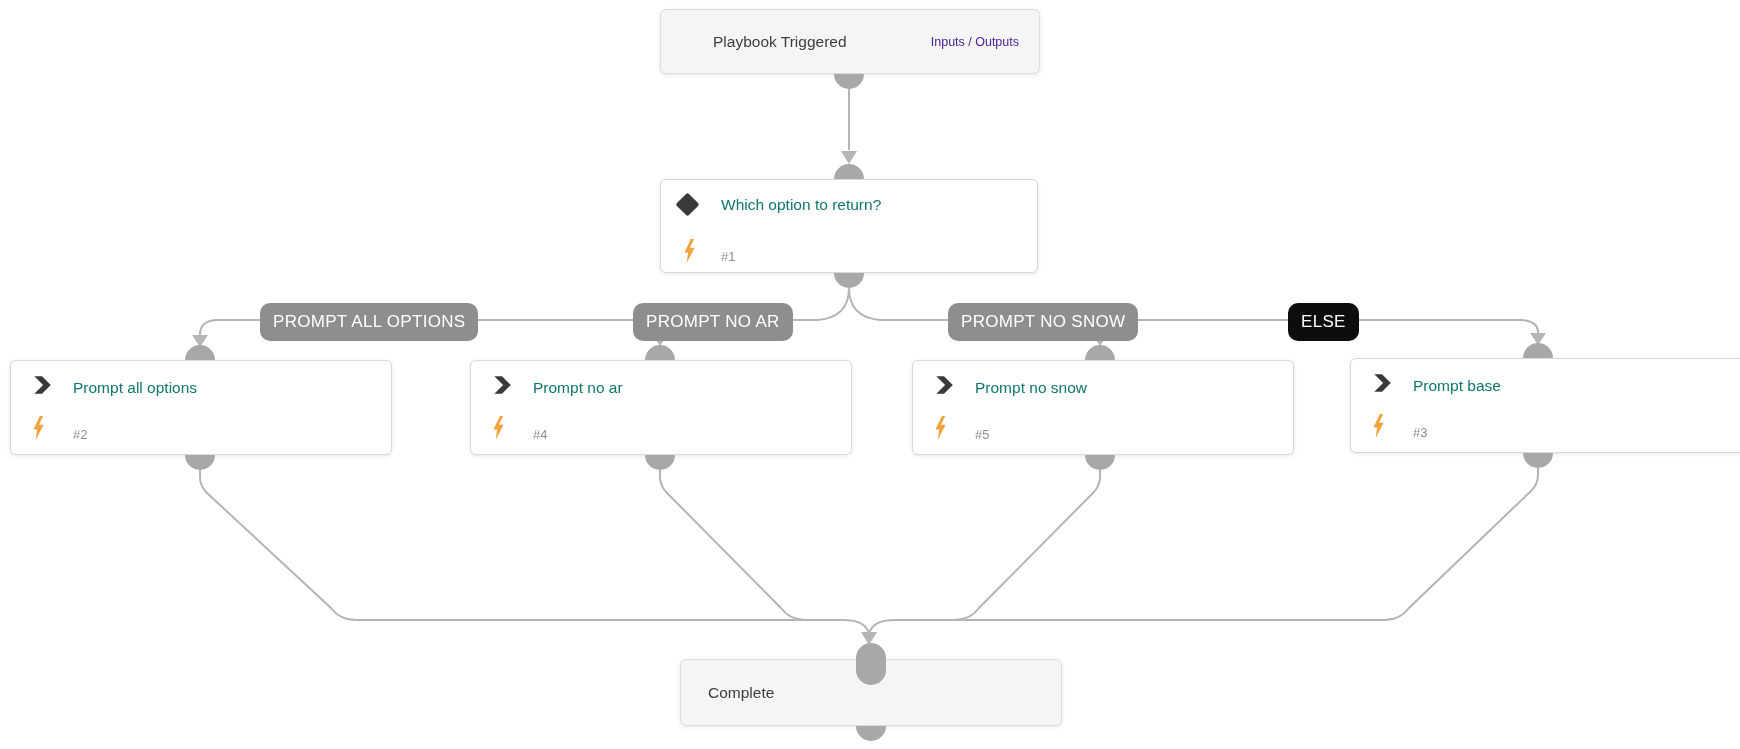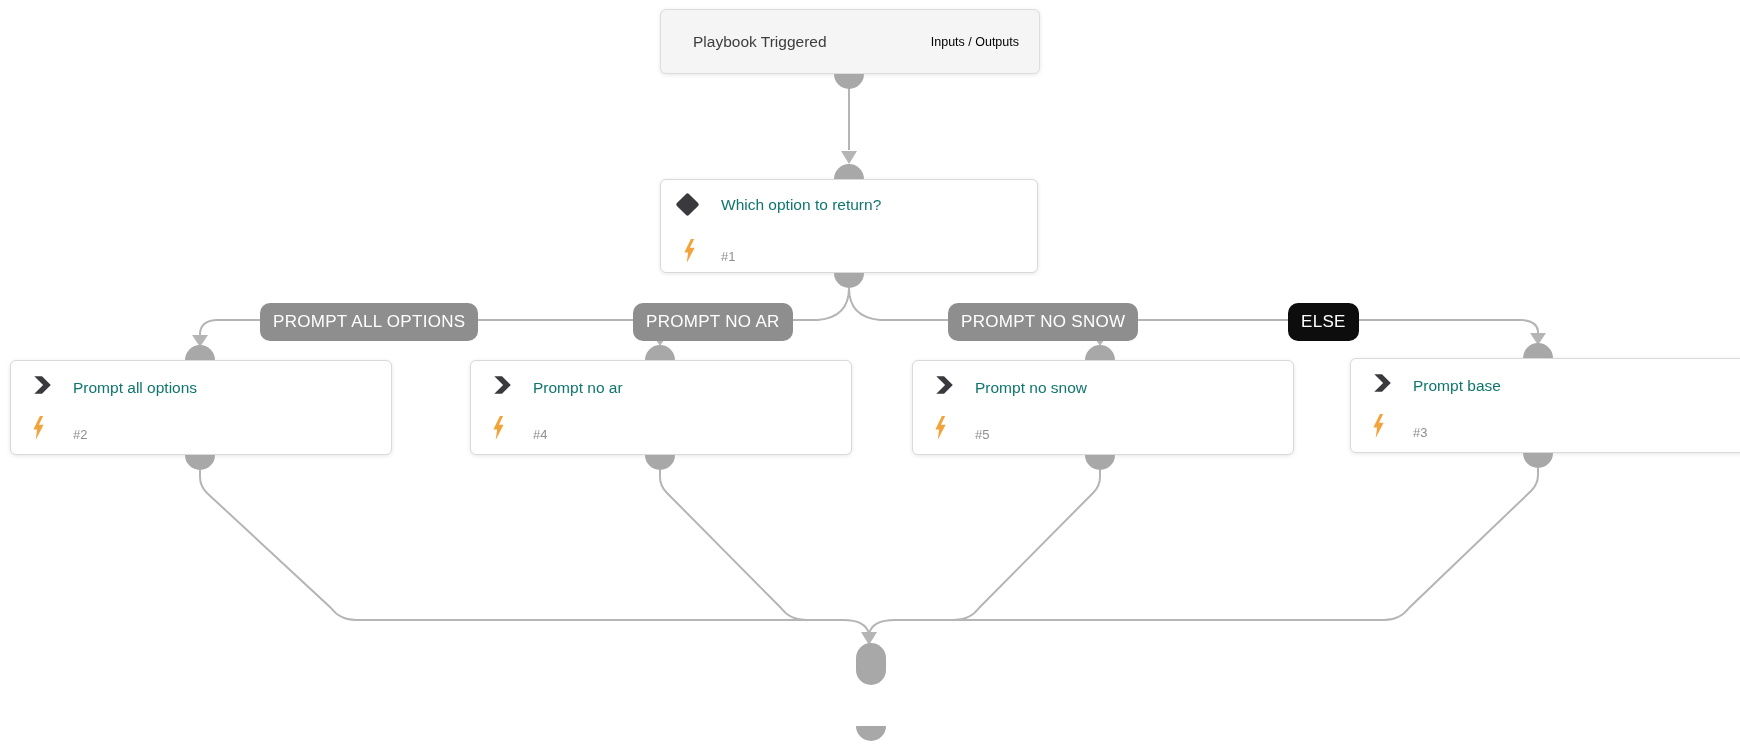--- a/index.html
+++ b/index.html
@@ -8,21 +8,21 @@
     font-family:"Liberation Sans","DejaVu Sans",sans-serif;
   }
   svg.edges{position:absolute;left:0;top:0;z-index:1;}
   .node{
     position:absolute;background:#ffffff;border:1px solid #d9d9d9;border-radius:6px;
     box-shadow:0 1px 4px rgba(0,0,0,0.10);z-index:2;box-sizing:border-box;
   }
   .node.gray{background:#f4f5f4;border-color:#dddddd;display:flex;align-items:center;}
   .node-title{font-size:15.5px;color:#3d3d3d;}
   .gray .node-title{padding-left:32px;}
-  .right-label{margin-left:auto;padding-right:20px;font-size:12.5px;color:#000000;}
+  .right-label{margin-left:auto;padding-right:20px;font-size:12.5px;color:#4c1d95;}
   .row-title{position:absolute;left:62px;top:18px;font-size:15.5px;color:#0f766e;white-space:nowrap;}
   .row-ref{position:absolute;left:62px;top:66px;font-size:13px;color:#8f8f8f;}
   .icon-chevron{position:absolute;left:20px;top:13px;width:22px;height:22px;}
   .icon-bolt{position:absolute;left:21px;top:54px;width:13px;height:26px;}
   .decision .row-title{top:16px;left:60px;}
   .decision .row-ref{top:69px;left:60px;}
   .decision .icon-bolt{top:58px;left:22px;}
   .icon-diamond-wrap{position:absolute;left:14px;top:12px;width:26px;height:26px;}
   .icon-diamond{position:absolute;left:4px;top:4px;width:17px;height:17px;background:#3a3a3e;border-radius:2px;transform:rotate(45deg);}
   .dome{position:absolute;width:30px;height:15px;background:#a8a8a8;z-index:3;}
@@ -59,21 +59,21 @@
     <g fill="#b5b5b5">
       <polygon points="841,151 857,151 849,164"></polygon>
       <polygon points="192,335 208,335 200,347"></polygon>
       <polygon points="652,334 668,334 660,346"></polygon>
       <polygon points="1092,334 1108,334 1100,346"></polygon>
       <polygon points="1530,333 1546,333 1538,345"></polygon>
       <polygon points="861,632 877,632 869,645"></polygon>
     </g>
   </svg>
 
-  <div class="node gray" style="left:660px;top:9px;width:380px;height:65px;">
+  <div class="node gray" style="left:660px;top:9px;width:380px;height:65px;padding-left:20px;">
     <span class="node-title">Playbook Triggered</span>
     <span class="right-label">Inputs / Outputs</span>
   </div>
   <div class="dome down" style="left:834px;top:74px;"></div>
 
   <div class="node decision" style="left:660px;top:179px;width:378px;height:94px;">
     <span class="icon-diamond-wrap">
         <span class="icon-diamond"></span>
       </span>
     <span class="row-title">Which option to return?</span>
@@ -135,16 +135,19 @@
     </svg>
     <span class="row-title">Prompt base</span>
     <svg class="icon-bolt" viewBox="0 0 14 26">
       <path d="M8.5 0 L1.5 14.5 L5.5 14.5 L4 26 L12.5 9.5 L7.5 9.5 L12 0 Z" fill="#F2A43C"></path>
     </svg>
     <span class="row-ref">#3</span>
   </div>
   <div class="dome up" style="left:1523px;top:343px;"></div>
   <div class="dome down" style="left:1523px;top:453px;"></div>
 
+  <div class="node gray" style="left:680px;top:659px;width:382px;height:67px;">
+    <span class="node-title" style="padding-left:27px;">Complete</span>
+  </div>
   <div class="oval" style="left:856px;top:643px;"></div>
   <div class="dome down" style="left:856px;top:726px;"></div>
 
 </div>
 
 </body></html>

